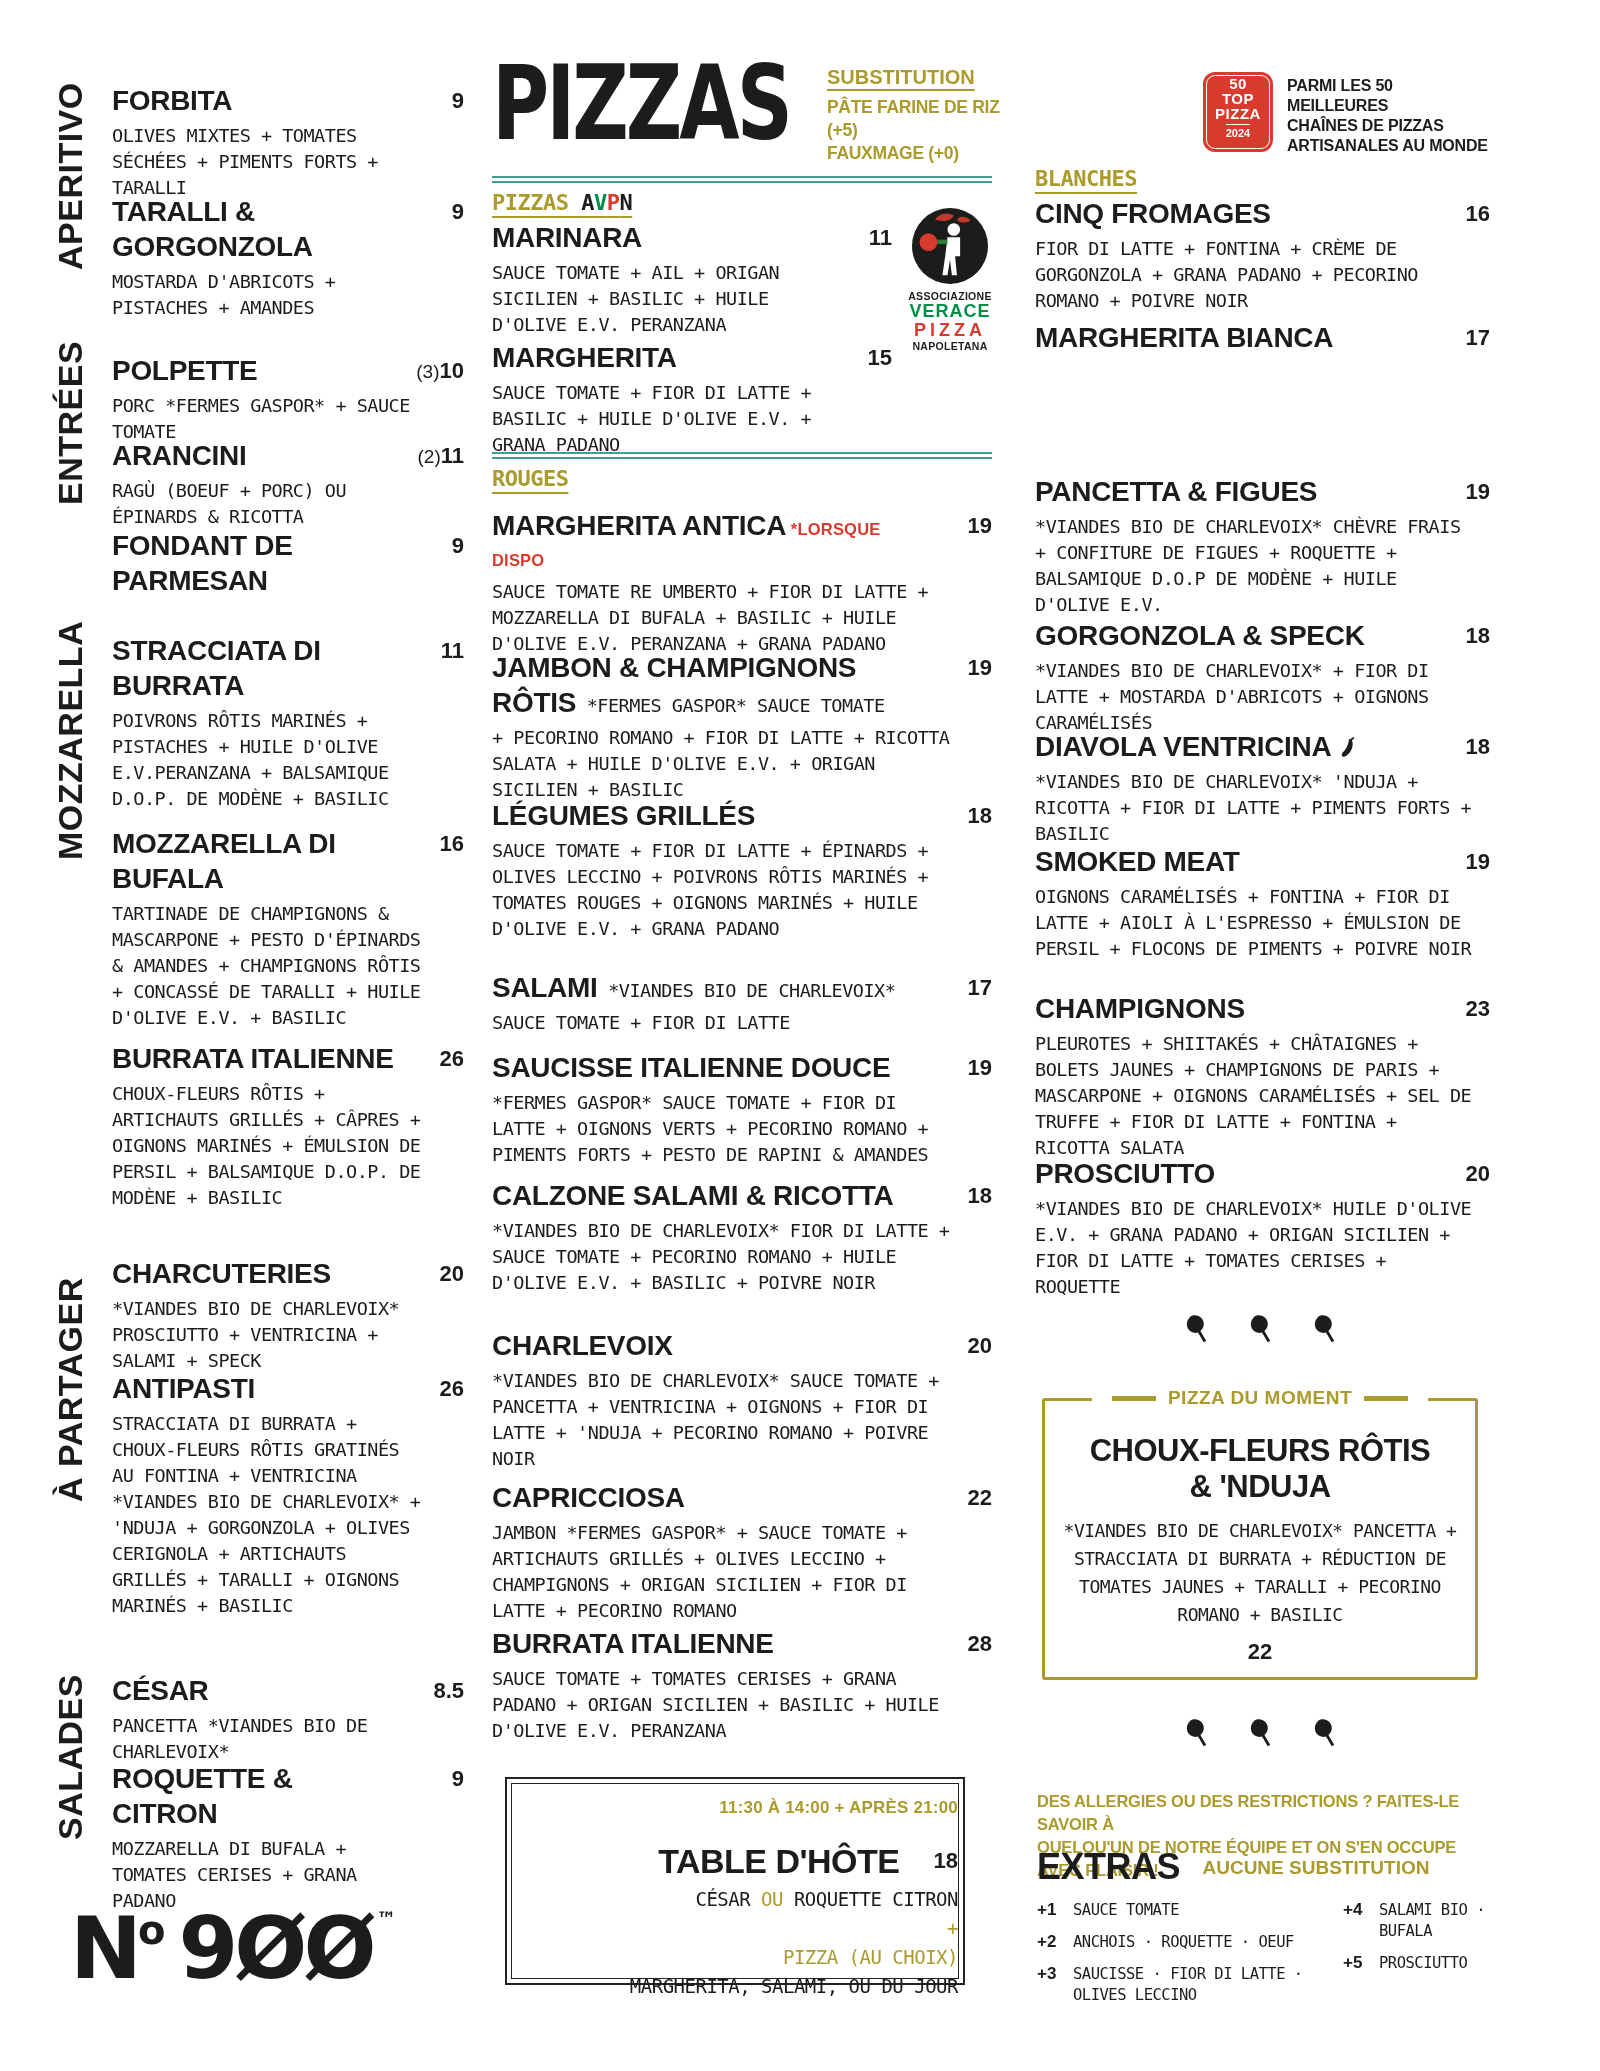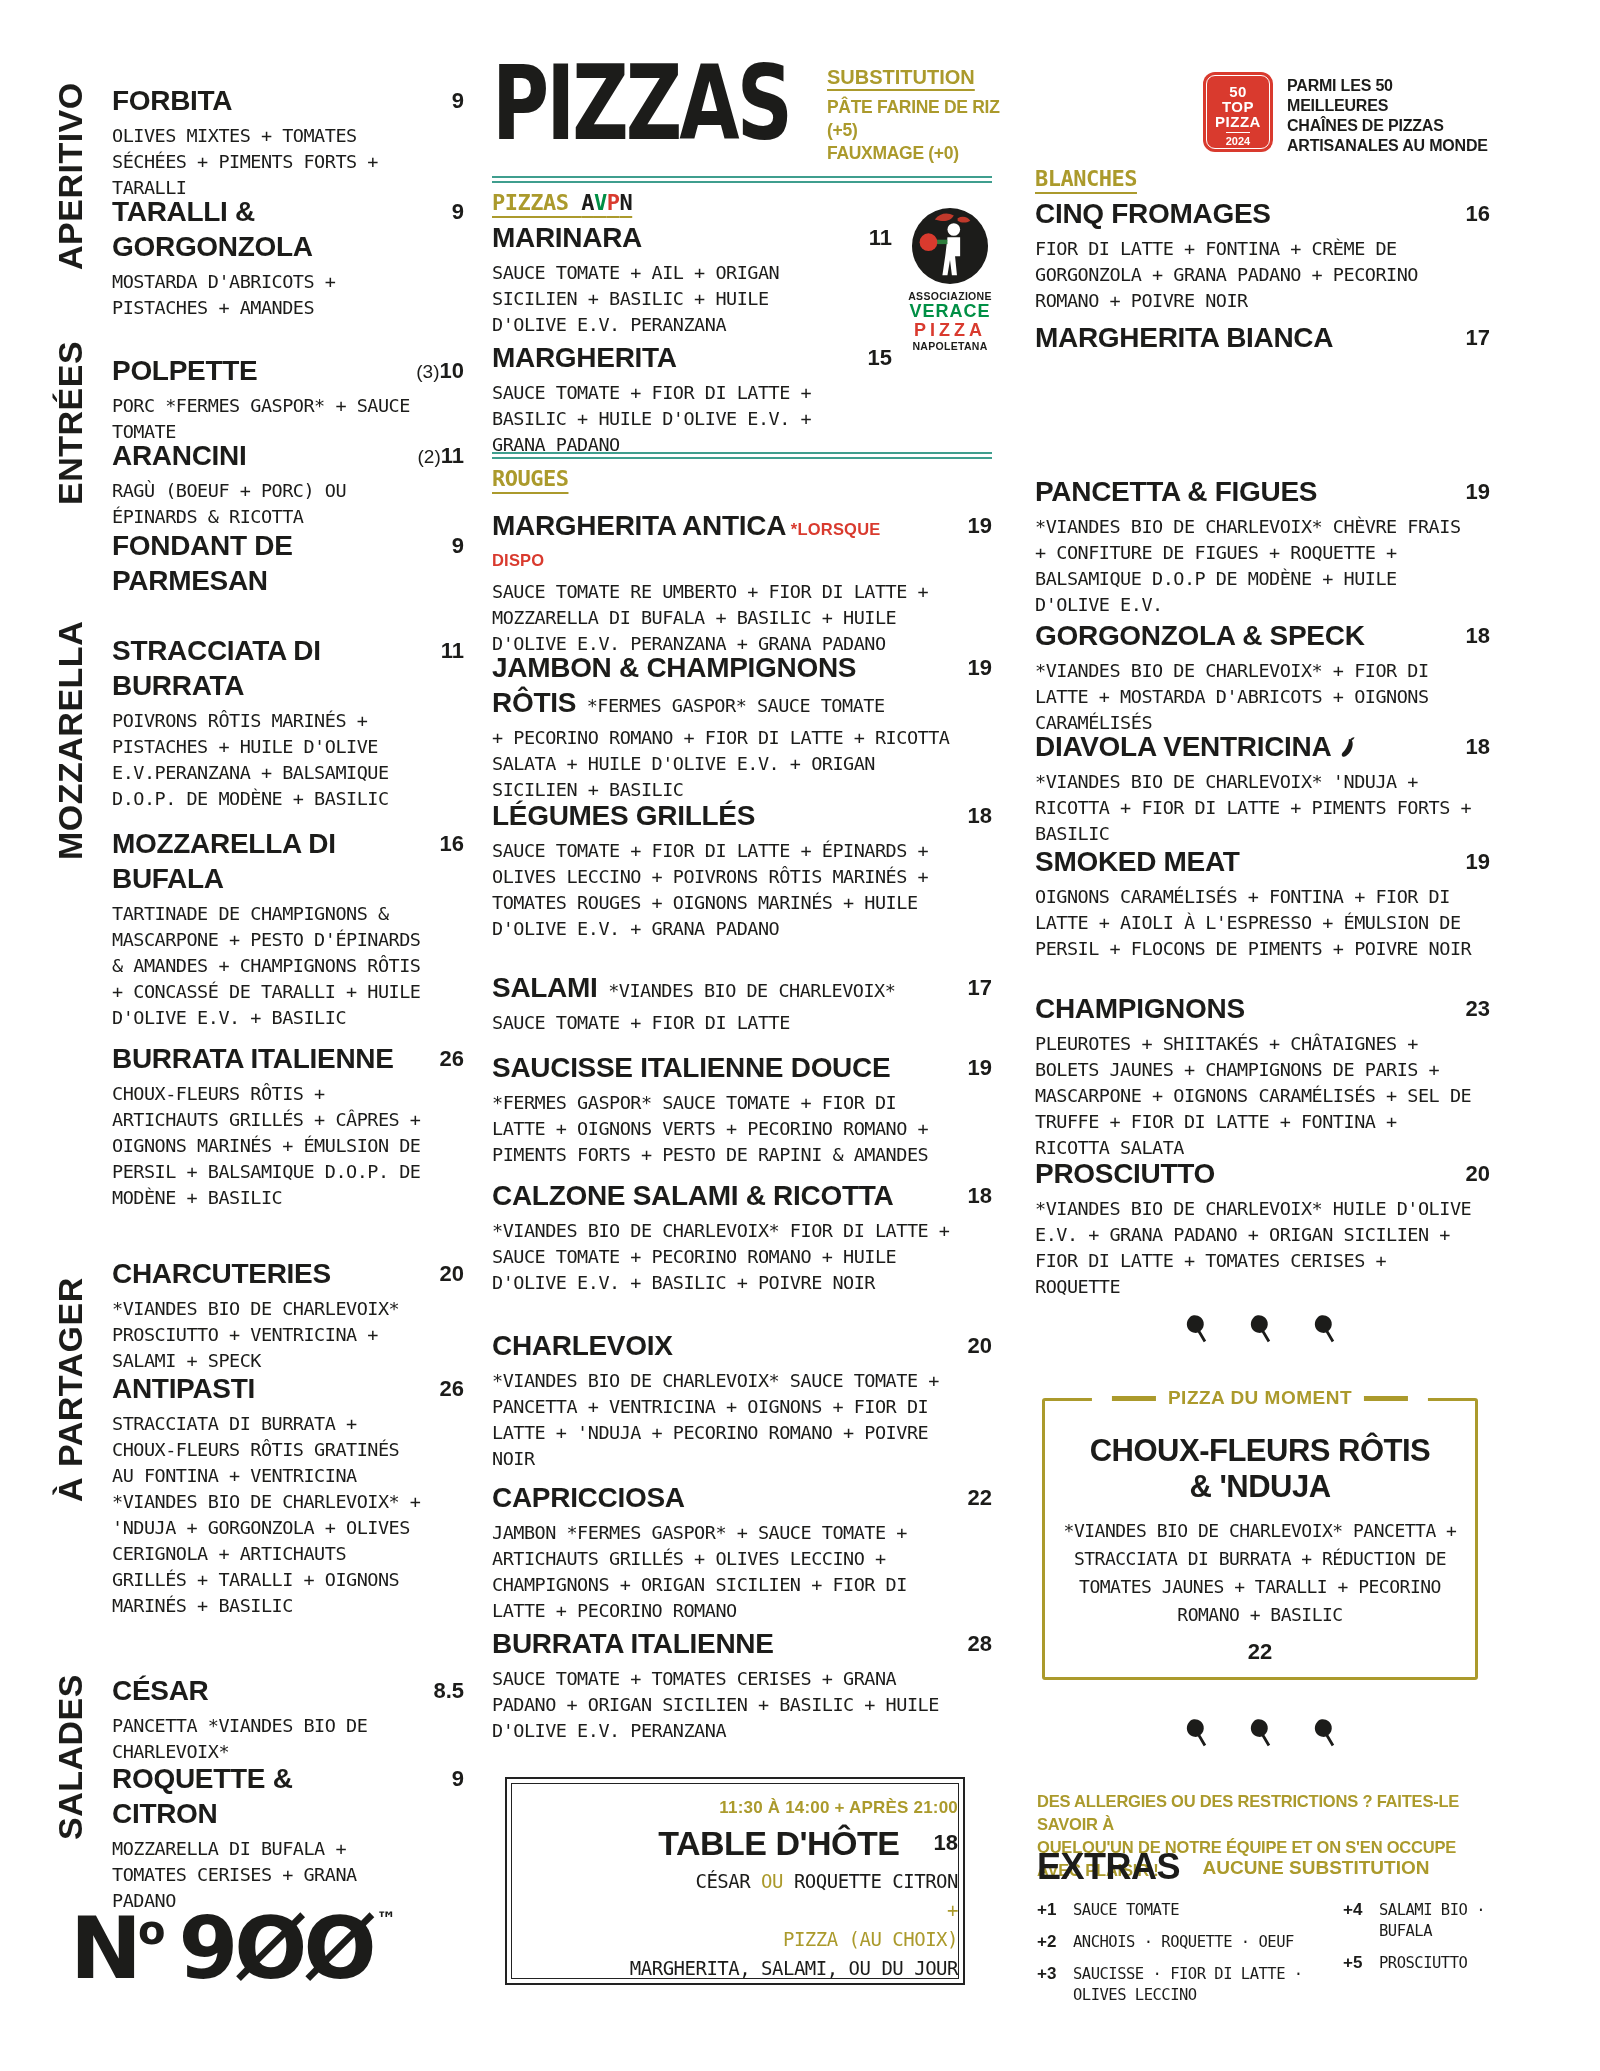--- a/index.html
+++ b/index.html
@@ -61,29 +61,29 @@
   .av-circle{width:76px;height:76px;margin:0 auto 6px}
   .av-l1,.av-l4{font-weight:bold;font-size:10.5px;letter-spacing:.3px}
   .av-l2{font-weight:bold;font-size:18px;color:var(--green);letter-spacing:1px;line-height:19px}
   .av-l3{font-weight:bold;font-size:18px;color:var(--red);letter-spacing:4px;line-height:19px}
 
   
   #tdh{position:absolute;left:13px;top:1777px;width:460px;height:208px;
        border:2px solid #222;padding:4px;background:#fff}
   #tdh-in{border:1px solid #222;height:100%;text-align:right;padding-top:14px}
   .tdh-hours{font-weight:bold;font-size:17px;letter-spacing:.2px}
-  .tdh-titleline{margin:6px 0 4px}
+  .tdh-titleline{margin:24px 0 4px}
   .tdh-title{font-weight:bold;font-size:34px;letter-spacing:-.5px}
   .tdh-price{font-weight:bold;font-size:22px;margin-left:34px;vertical-align:5px}
   .tdh-line{font-size:19px;line-height:29px;letter-spacing:-.5px}
 
   
   #award{position:absolute;left:0;top:72px;width:455px}
   .badge{position:absolute;left:168px;top:0;width:70px;height:80px;background:var(--red);
-         border-radius:12px;color:#fff;text-align:center;padding-top:12px}
+         border-radius:12px;color:#fff;text-align:center;padding-top:4px}
   .badge:after{content:"";position:absolute;inset:3px;border:1.5px solid #fff;border-radius:9px}
   .b-l{font-weight:bold;font-size:15px;line-height:15px;letter-spacing:.5px}
   .b-y{font-weight:bold;font-size:11px;margin-top:3px;padding-top:3px;
        border-top:1px solid #fff;display:inline-block;line-height:11px}
   .award-text{position:absolute;left:252px;top:4px;font-weight:bold;font-size:16px;line-height:20px;
               letter-spacing:-.2px}
   .peels{position:absolute;left:0;width:450px;display:flex;justify-content:center;gap:34px}
   .peels svg{width:30px;height:30px}
 
   

